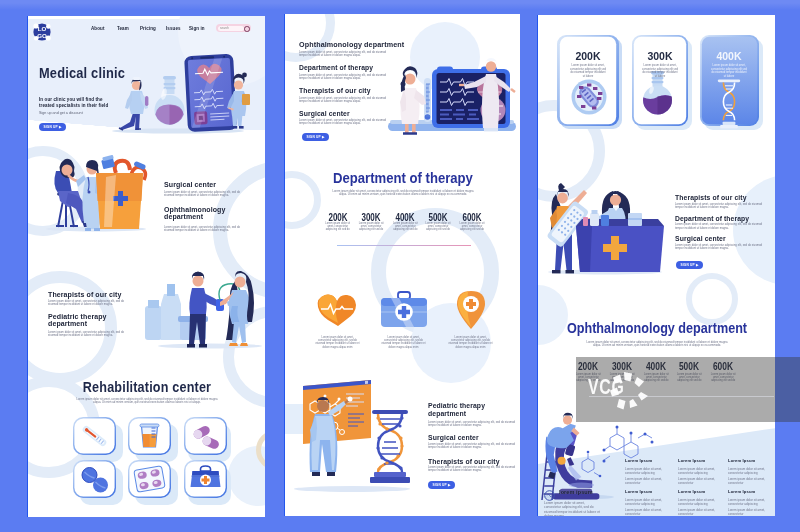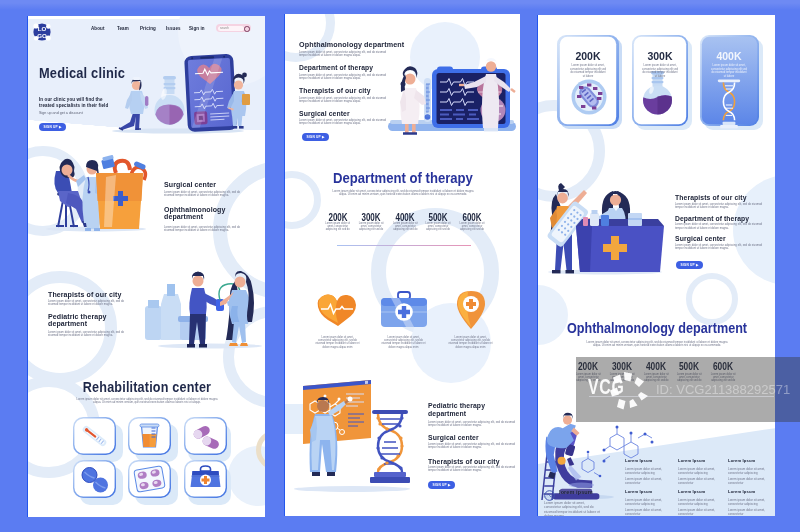--- a/index.html
+++ b/index.html
@@ -805,14 +805,13 @@
         <path d="M7 -14 L14 -9.5 L9 -4 L4.5 -8 Z"></path>
         <path d="M11 1 L18 5 L11.5 9.5 L8 4 Z"></path>
         <path d="M3 8 L7.5 14.5 L0 17 L-0.5 10 Z"></path>
         <path d="M-11 8 L-4.5 10 L-6.5 18.5 L-13 16 Z"></path>
         <path d="M-20 -0.5 L-13 -3.5 L-11 3.5 L-18 5.5 Z"></path>
         <path d="M-17 -13.5 L-10 -16.5 L-8 -9 L-15 -7.5 Z"></path>
       </g>
     </svg>
   </div>
   <div class="abs" style="left:589px;top:395.5px;width:185px;height:1px;background:rgba(240,244,255,0.42);z-index:51;"></div>
-  <div class="abs" style="left:656px;top:382px;z-index:51;color:rgba(255,255,255,0.38);font-size:13px;white-space:nowrap;">ID: VCG211388292571</div>
 </div>
 
 </body></html>

